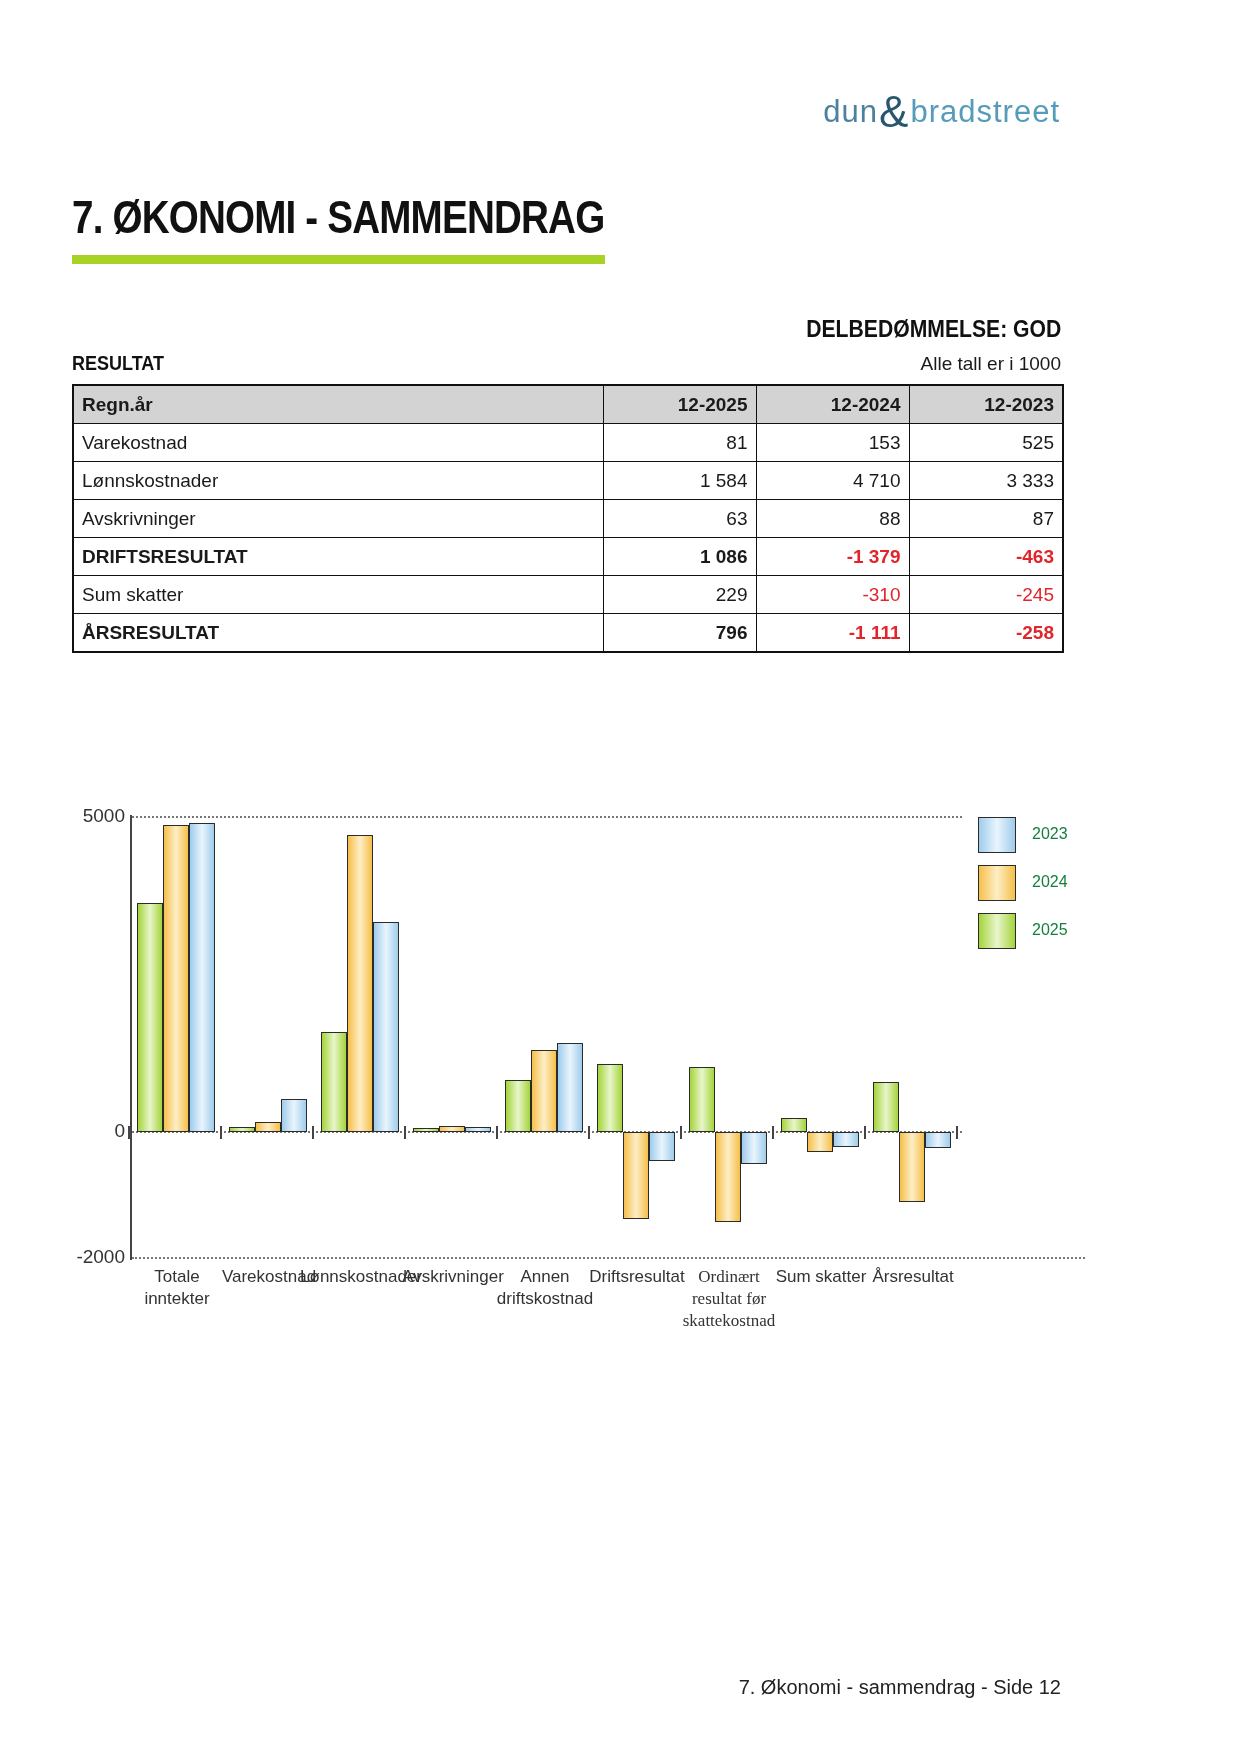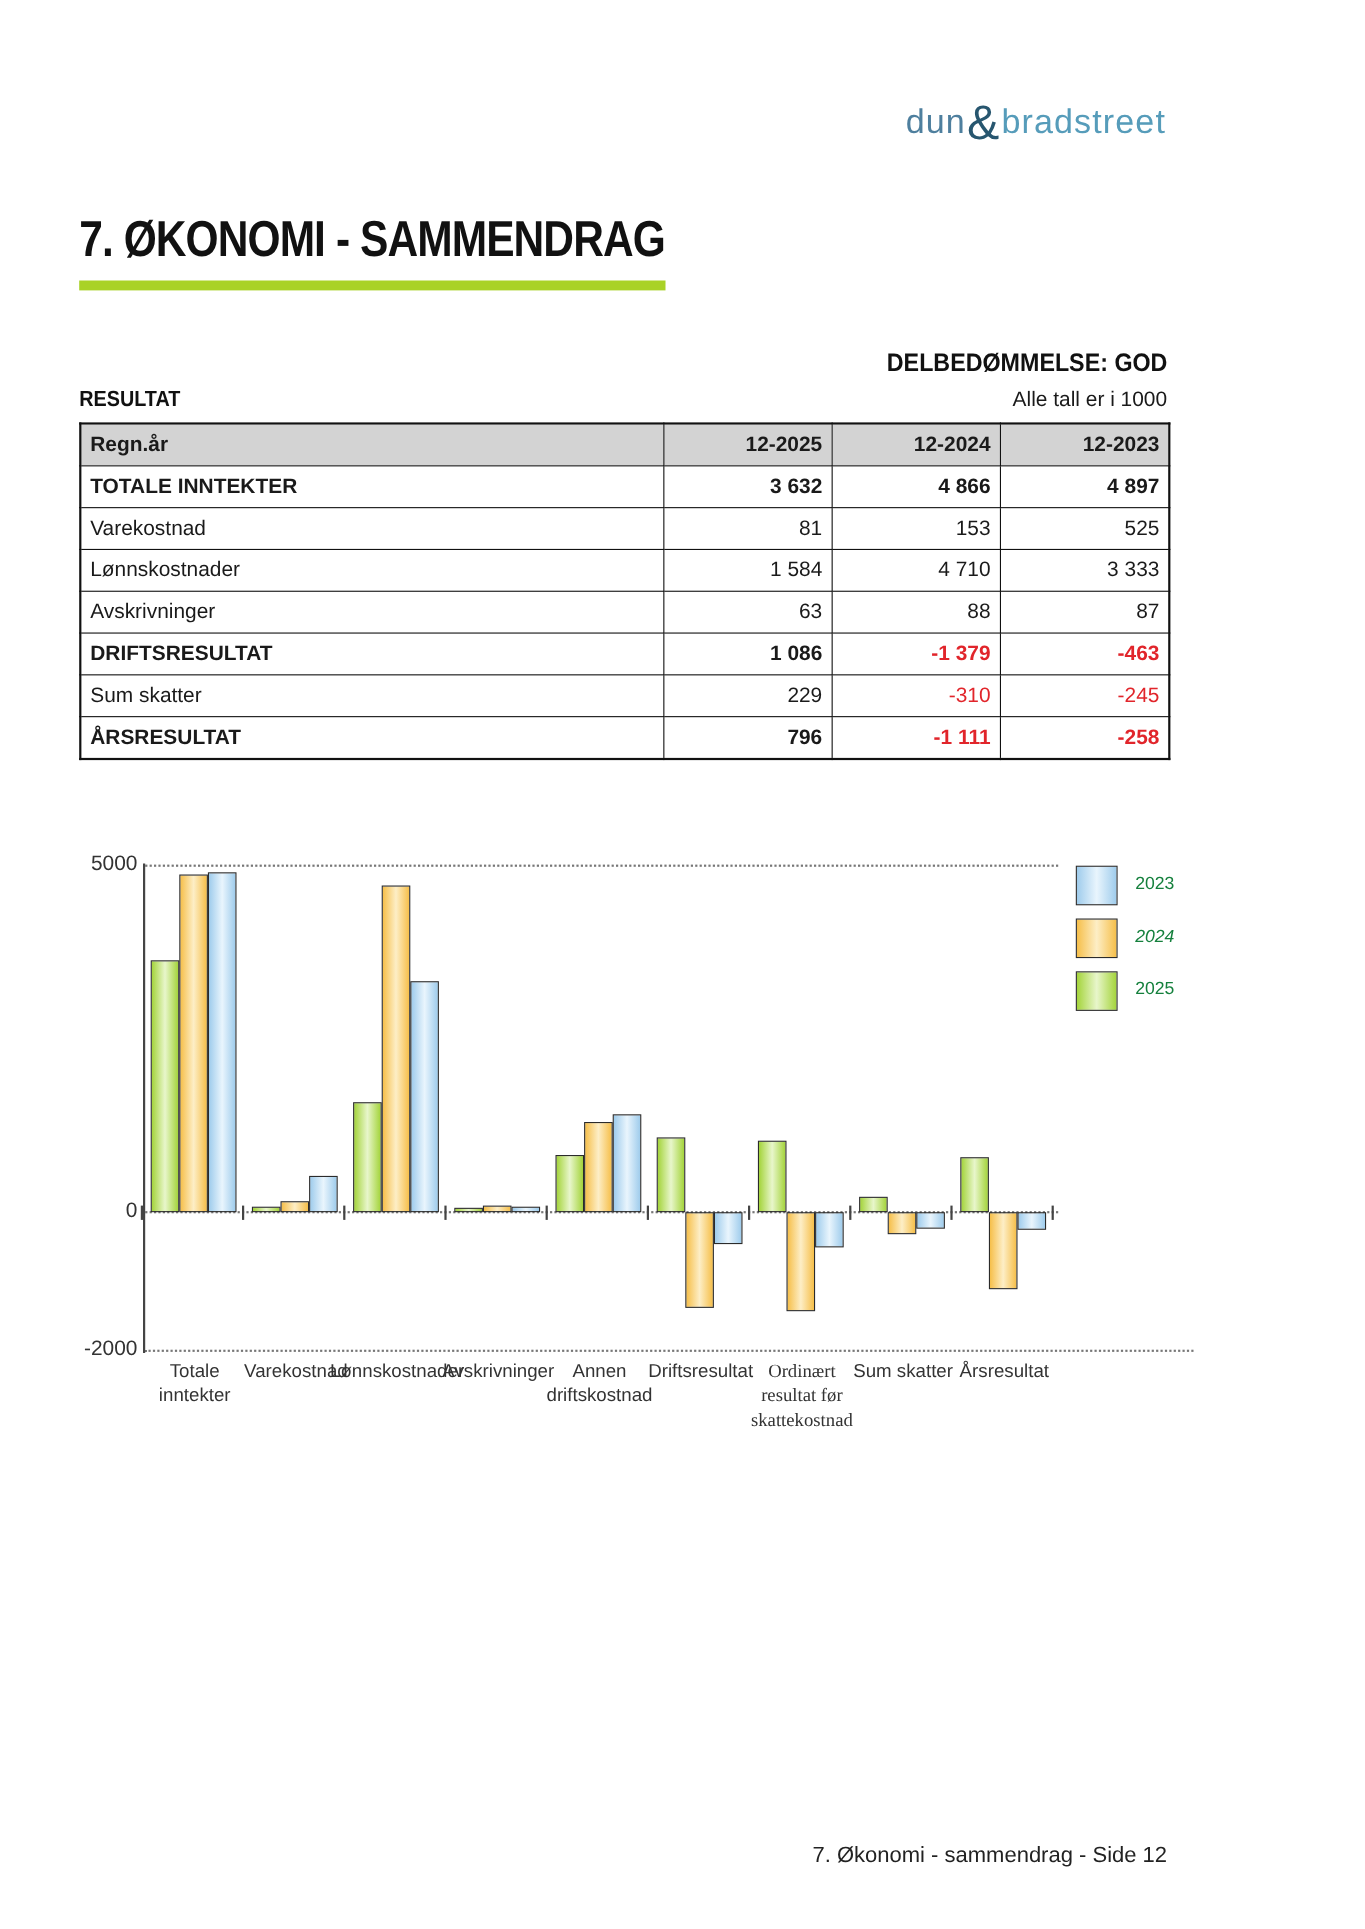--- a/index.html
+++ b/index.html
@@ -23,21 +23,21 @@
   .rtable{position:absolute;left:72px;top:384px;width:990px;border-collapse:collapse;table-layout:fixed;
           font-size:19px;border:2px solid #111}
   .rtable th,.rtable td{border:1px solid #111;height:29px;padding:4px 8px;overflow:hidden;white-space:nowrap}
   .rtable thead th{background:#d3d3d3;font-weight:bold}
   .rtable .lbl{text-align:left}
   .rtable .num{text-align:right}
   .rtable tr.bold td,.rtable tr.bold th{font-weight:bold}
   .rtable td.neg{color:#e1252b}
   col.c0{width:530px}col.c1{width:153px}col.c2{width:153px}col.c3{width:154px}
   
-  .chart{position:absolute;left:0;top:670px;width:1068px;height:640px}
+  .chart{position:absolute;left:0;top:700px;width:1068px;height:640px}
   .grid{position:absolute;height:0;border-top:2px dotted #777}
   .ylab{position:absolute;left:50px;width:75px;text-align:right;font-size:19px;color:#333}
   .axis{position:absolute;left:130px;top:115px;width:2px;height:445px;background:#444}
   .tick{position:absolute;top:426px;width:2px;height:13px;background:#444}
   .bar{position:absolute;border:1px solid #2b2b2b;box-sizing:border-box}
   .xlab{position:absolute;top:566px;width:150px;text-align:center;font-size:17px;line-height:22px;color:#333}
   .lgbox{position:absolute;left:978px;width:38px;height:36px;border:1px solid #2b2b2b;box-sizing:border-box}
   .lgtext{position:absolute;left:1032px;font-size:16px;color:#15803d}
   
   .footer{position:absolute;right:180px;top:1676px;font-size:20px;color:#222;white-space:nowrap}
@@ -67,26 +67,20 @@
       </colgroup>
     <thead>
         <tr>
           <th class="lbl">Regn.år</th>
           <th class="num">12-2025</th>
           <th class="num">12-2024</th>
           <th class="num">12-2023</th>
         </tr>
       </thead>
     <tbody>
-        <tr class="bold">
-          <td class="lbl">TOTALE INNTEKTER</td>
-          <td class="num">3 632</td>
-          <td class="num">4 866</td>
-          <td class="num">4 897</td>
-        </tr>
         <tr>
           <td class="lbl">Varekostnad</td>
           <td class="num">81</td>
           <td class="num">153</td>
           <td class="num">525</td>
         </tr>
         <tr>
           <td class="lbl">Lønnskostnader</td>
           <td class="num">1 584</td>
           <td class="num">4 710</td>
@@ -191,19 +185,19 @@
       </div>
       <div class="xlab" style="left: 746px;">
         <div>Sum skatter</div>
       </div>
       <div class="xlab" style="left: 838px;">
         <div>Årsresultat</div>
       </div>
       <div class="lgbox" style="top: 117px; background: linear-gradient(90deg, rgb(159, 204, 236) 0%, rgb(233, 245, 253) 50%, rgb(159, 204, 236) 100%); border-color: rgb(43, 43, 43);"></div>
       <div class="lgtext" style="top: 125px;">2023</div>
       <div class="lgbox" style="top: 165px; background: linear-gradient(90deg, rgb(246, 191, 74) 0%, rgb(253, 238, 198) 50%, rgb(246, 191, 74) 100%); border-color: rgb(43, 43, 43);"></div>
-      <div class="lgtext" style="top: 173px; font-style: italic;">2024</div>
+      <div class="lgtext" style="top: 173px;">2024</div>
       <div class="lgbox" style="top: 213px; background: linear-gradient(90deg, rgb(164, 212, 59) 0%, rgb(232, 246, 203) 50%, rgb(164, 212, 59) 100%); border-color: rgb(43, 43, 43);"></div>
       <div class="lgtext" style="top: 221px;">2025</div>
     </div>
 
   <div class="footer">7. Økonomi - sammendrag - Side 12</div>
 </div>
 
 </body></html>

